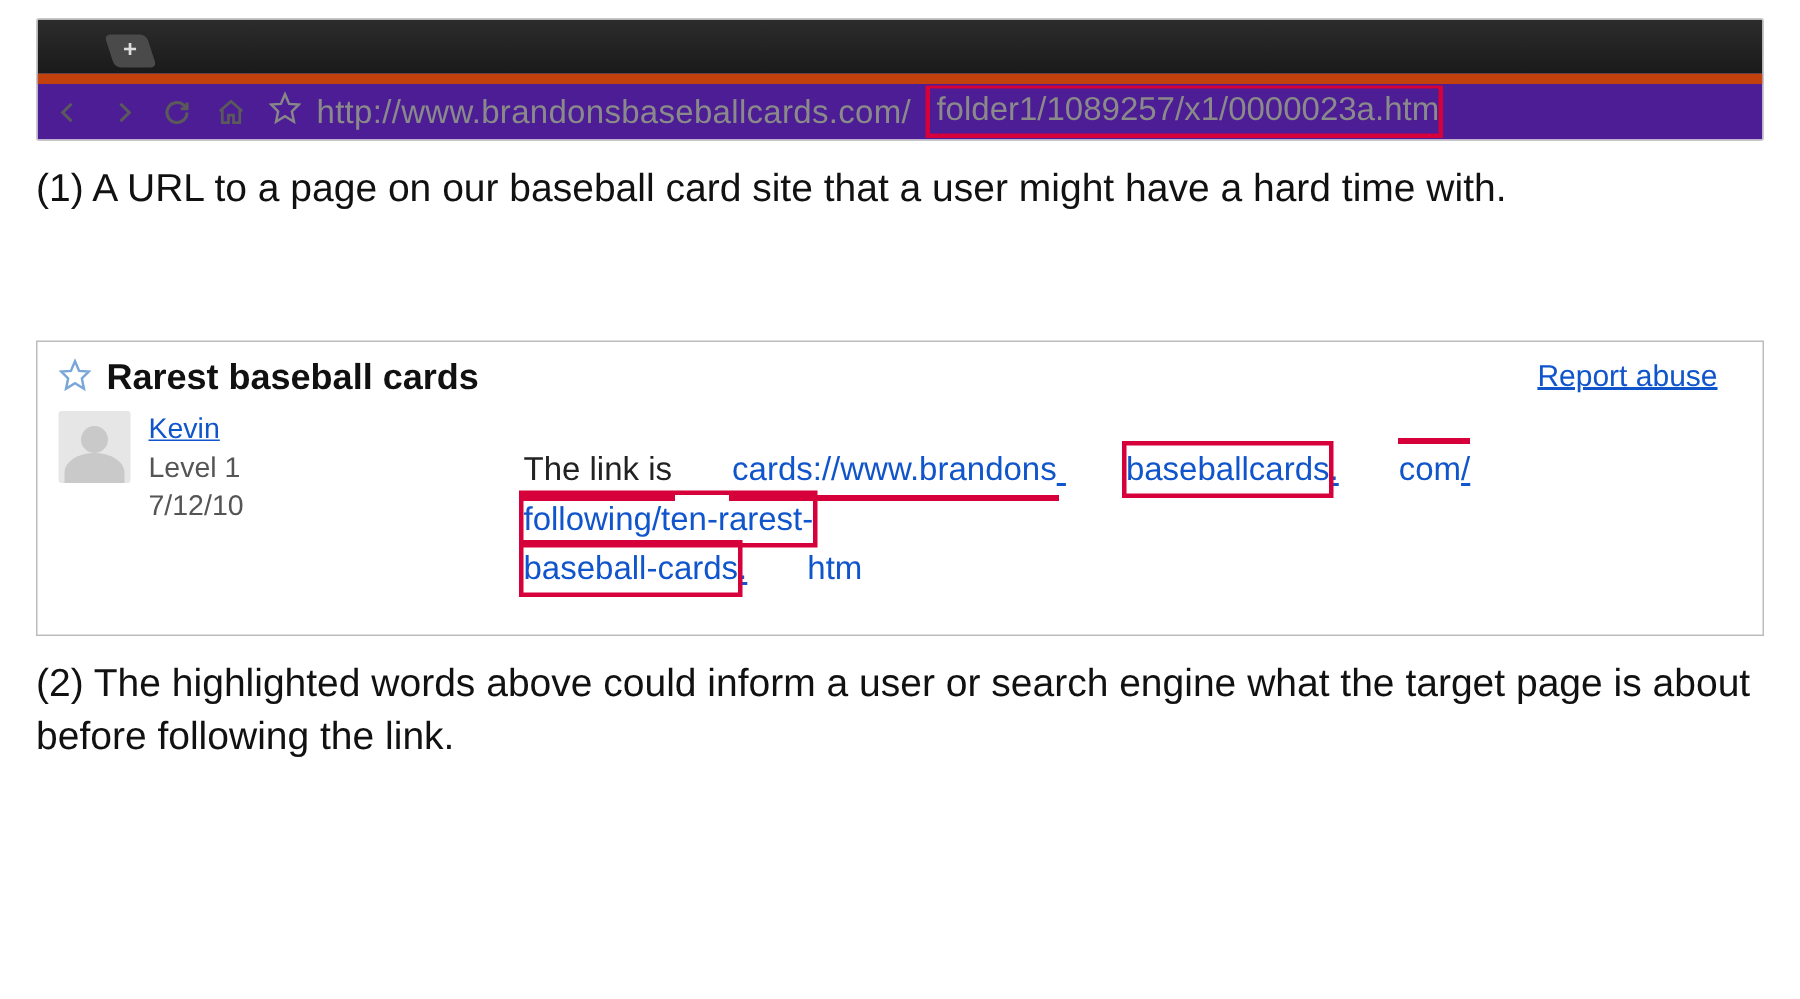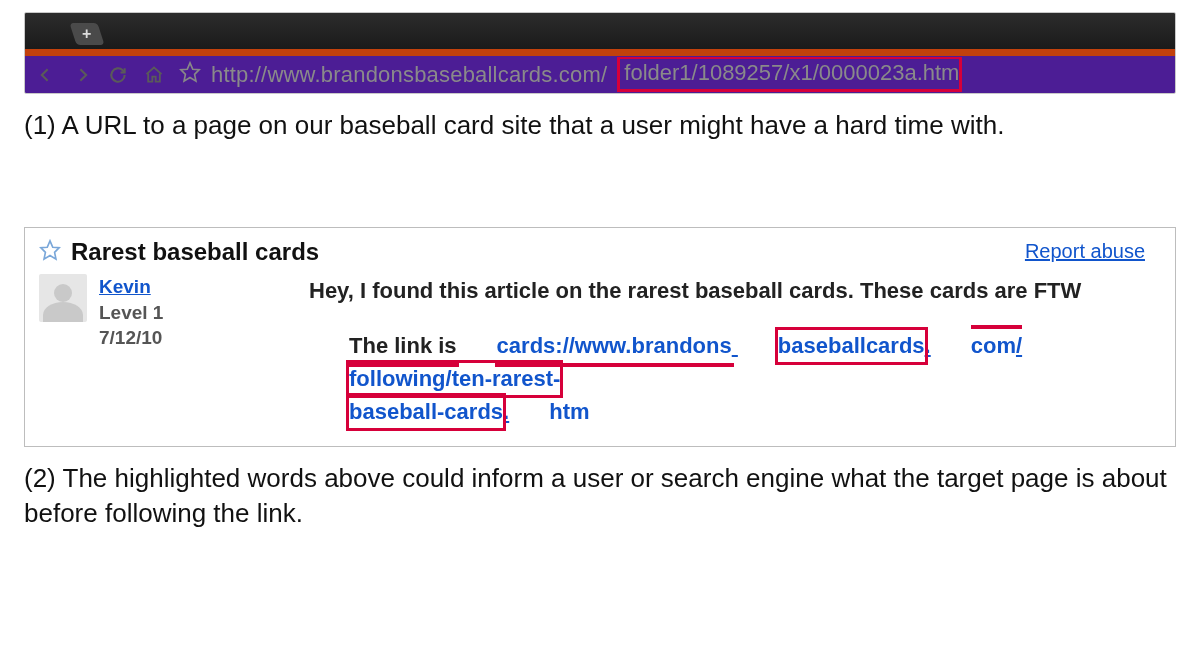--- a/index.html
+++ b/index.html
@@ -100,41 +100,40 @@
     font-size: 26px;
     line-height: 1.35;
     margin: 14px 0 0 0;
     color: #111;
   }
 
   
   .forum {
     border: 1px solid #bdbdbd;
     margin-top: 84px;
-    padding: 10px 16px 18px 14px;
+    padding: 10px 16px 28px 14px;
     position: relative;
   }
   .forum-head {
     display: flex;
     align-items: center;
     gap: 10px;
   }
   .forum-head .star svg { width: 22px; height: 22px; color: #7aa7d9; }
   .forum-title { font-weight: bold; font-size: 24px; color: #111; }
   .report {
     position: absolute;
     right: 30px; top: 12px;
     color: #1155cc;
     text-decoration: underline;
     font-size: 20px;
   }
   .post {
     display: flex;
     margin-top: 8px;
-    font-weight: bold;
   }
   .meta {
     width: 270px;
     display: flex;
     gap: 12px;
   }
   .avatar {
     width: 48px; height: 48px;
     background: #e6e6e6;
     border-radius: 2px;
@@ -265,21 +264,20 @@
   <div class="post">
     <div class="meta">
       <div class="avatar"></div>
       <div class="meta-text">
         <div><a class="user">Kevin</a></div>
         <div>Level 1</div>
         <div>7/12/10</div>
       </div>
     </div>
     <div class="body">
-      <div>Hey, I found this article on the rarest baseball cards. These cards are FTW</div>
       <div class="link-line">
         <span class="nolink seg redunder">The link is </span><span class="seg redunder">cards://www.brandons</span> <span class="seg redbox">baseballcards</span>.<span class="seg redover">com</span>/<span class="seg redbox">following/ten-rarest-</span><br><span class="seg redbox">baseball-cards</span>.<span class="seg">htm</span>
       </div>
     </div>
   </div>
 </div>
 
 <p class="caption">(2) The highlighted words above could inform a user or search engine what the target page is about before following the link.</p>
 
 </body></html>

